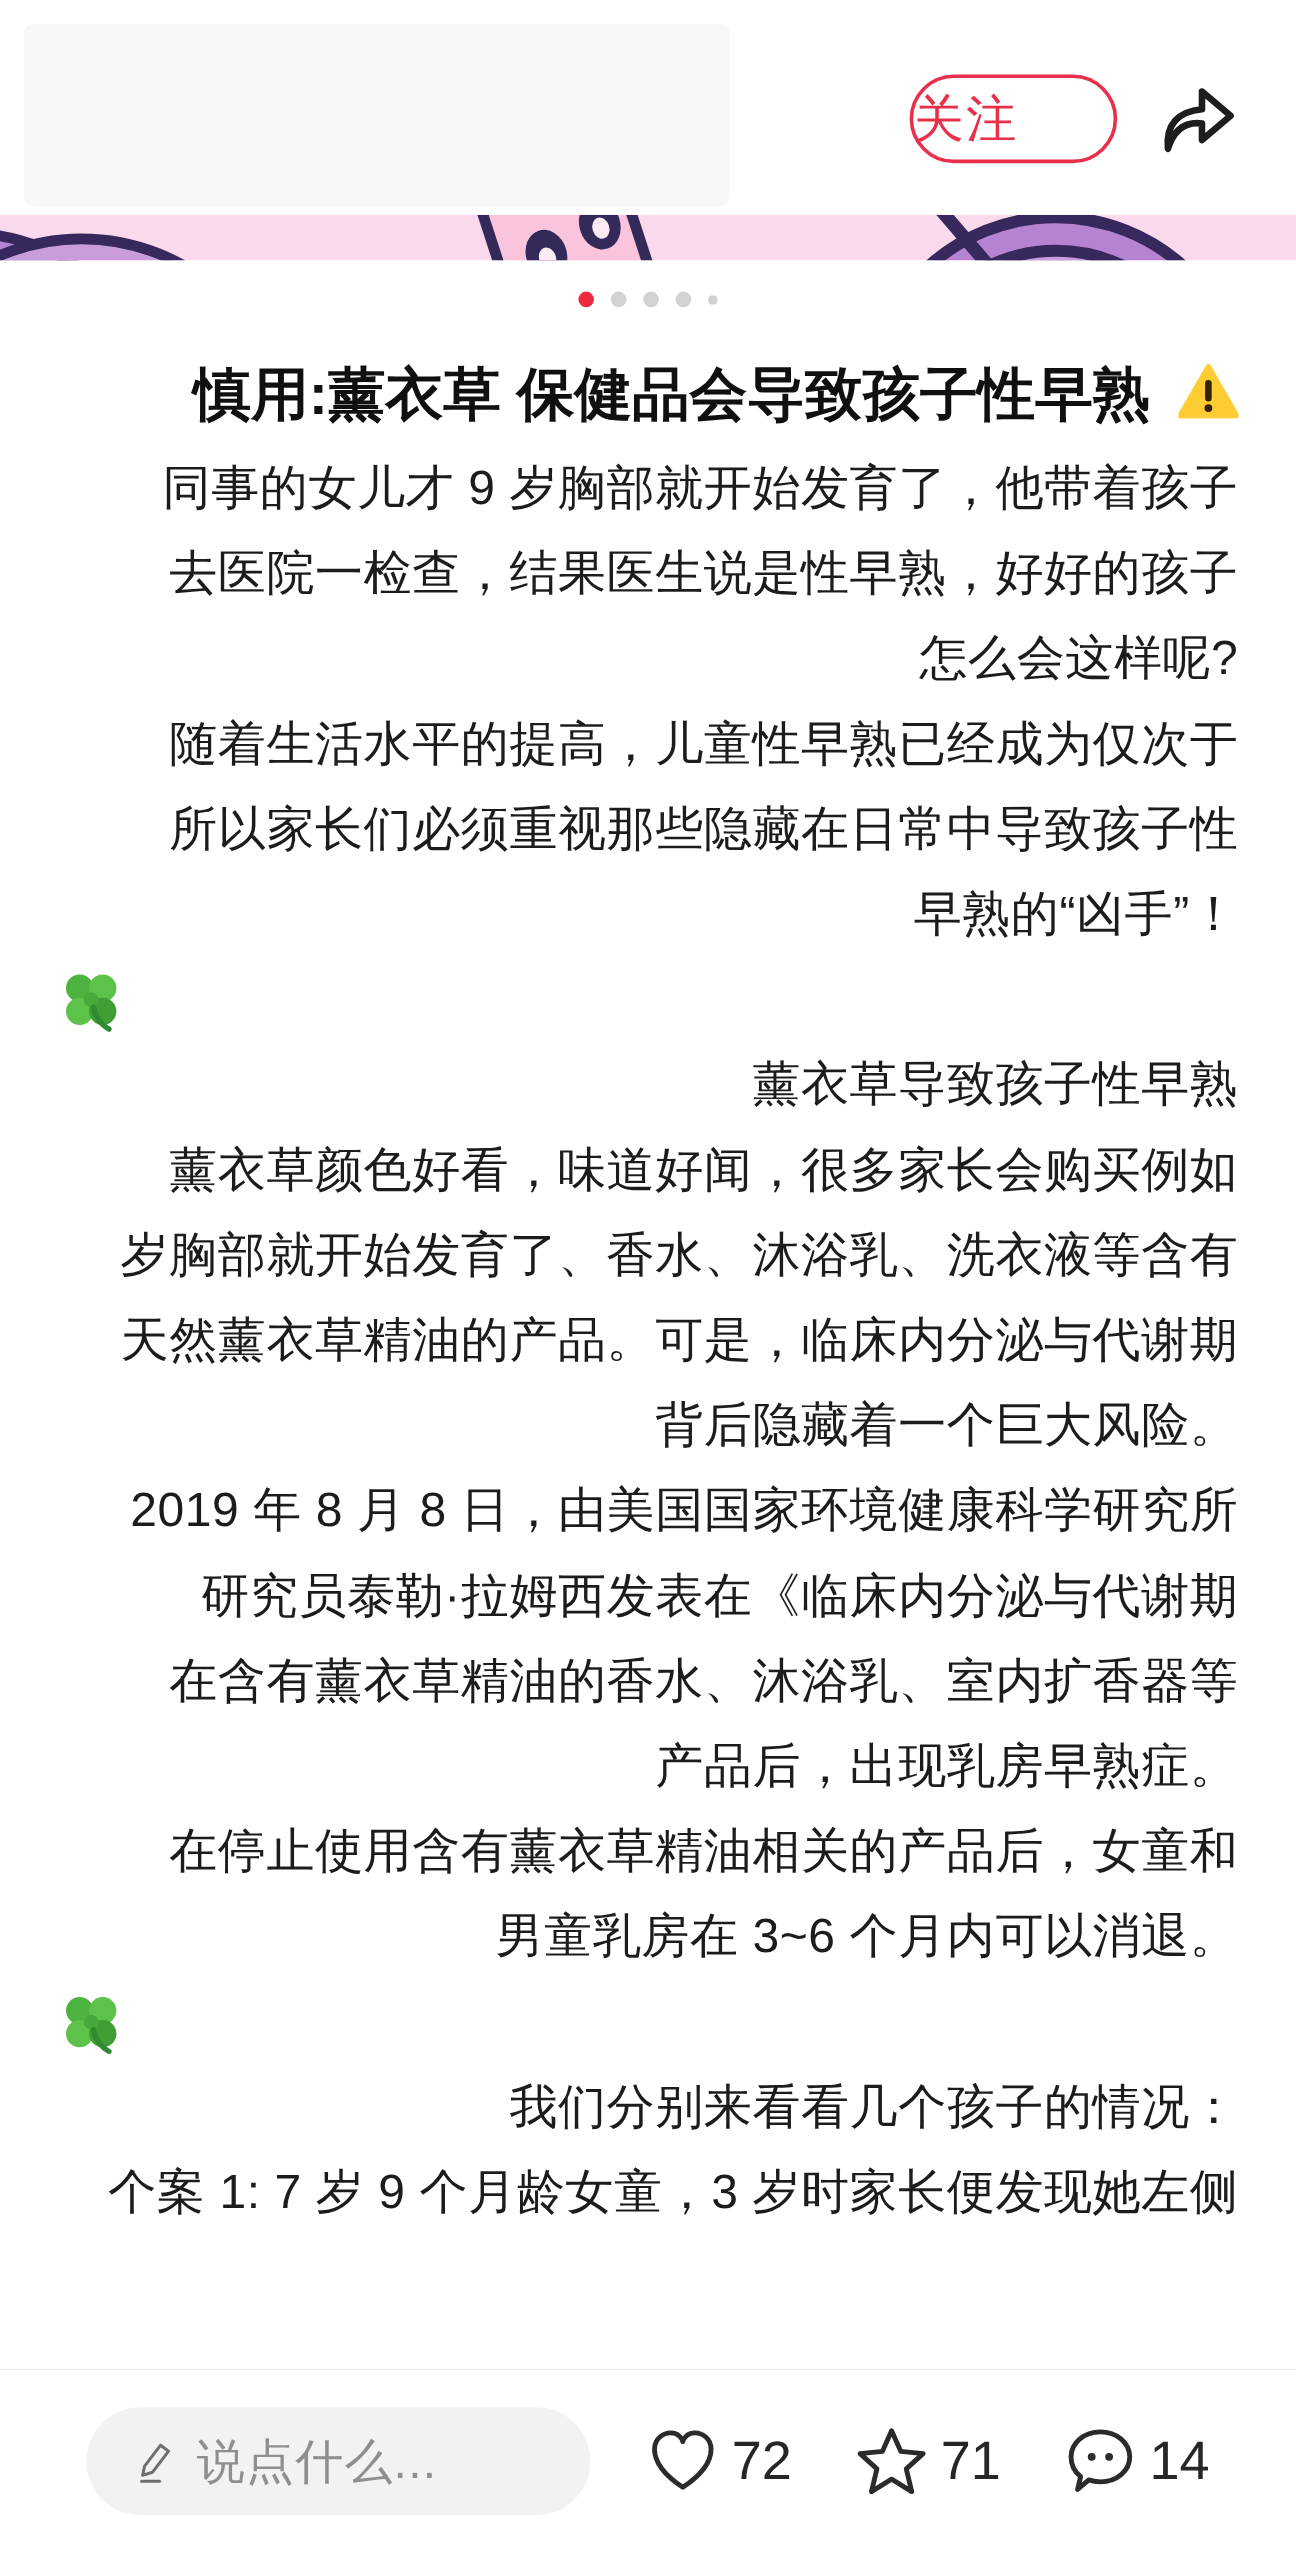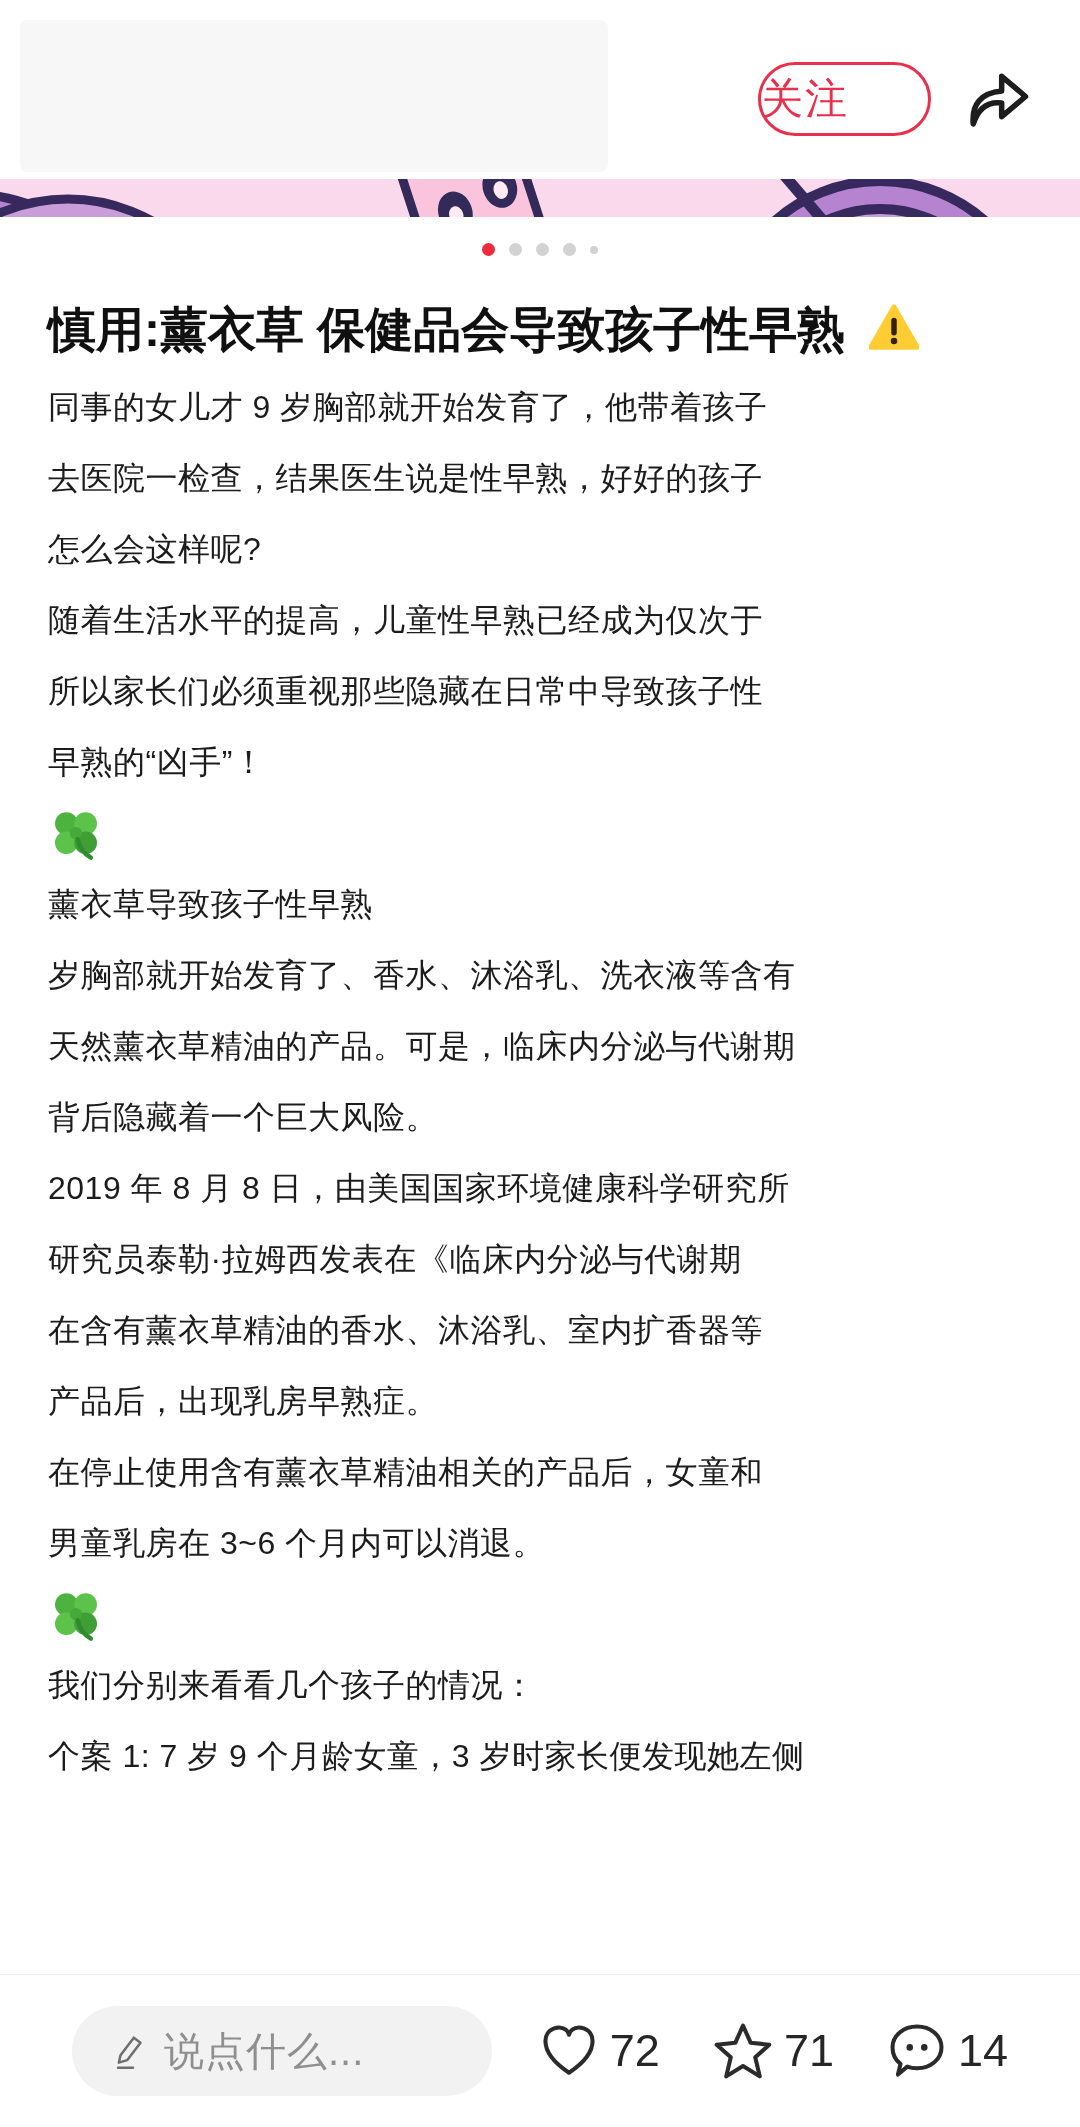--- a/index.html
+++ b/index.html
@@ -17,22 +17,22 @@
   }
   .share-btn{position:absolute;left:965px;top:66px;width:66px;height:66px;display:flex;align-items:center;justify-content:center;}
   
   .strip{position:absolute;left:0;top:179px;width:1080px;height:38px;overflow:hidden;}
   
   .dots{position:absolute;left:0;top:243px;width:1080px;display:flex;justify-content:center;align-items:center;gap:14px;}
   .dot{width:13px;height:13px;border-radius:50%;background:#d2d2d2;}
   .dot.active{background:#ee2b3e;}
   .dot.small{width:8px;height:8px;}
   
-  .content{position:absolute;left:48px;top:288px;width:984px;}
-  .line{font-size:32px;line-height:71px;color:#1c1c1c;letter-spacing:0.5px;white-space:nowrap;}
+  .content{position:absolute;left:48px;top:288px;width:984px;text-align:right;}
+  .line{font-size:40px;line-height:71px;color:#1c1c1c;letter-spacing:0.5px;white-space:nowrap;}
   .line.title{font-size:48px;line-height:84px;font-weight:700;color:#101010;letter-spacing:0;}
   .line.title svg{width:50px;height:46px;margin-left:10px;vertical-align:-4px;}
   .line.clover{height:71px;display:flex;align-items:center;}
   .line.clover svg{width:56px;height:56px;}
   
   .bottom-bar{
     position:absolute;left:0;top:1974px;width:1080px;height:153px;background:#ffffff;
     border-top:1px solid #ececec;display:flex;align-items:center;box-sizing:border-box;
     padding:0 72px;z-index:5;
   }
@@ -105,20 +105,21 @@
   <svg viewBox="0 0 64 64">
     <circle cx="21" cy="20" r="13" fill="#4db33f"></circle>
     <circle cx="43" cy="20" r="13" fill="#5cc24a"></circle>
     <circle cx="21" cy="42" r="13" fill="#5cc24a"></circle>
     <circle cx="43" cy="42" r="13" fill="#3f9e34"></circle>
     <circle cx="32" cy="31" r="7" fill="#46a93b"></circle>
     <path d="M34 38 C36 48 42 55 49 59" stroke="#2e8b2e" stroke-width="5" fill="none" stroke-linecap="round"></path>
   </svg>
 </div>
       <div class="line text">薰衣草导致孩子性早熟</div>
+      <div class="line text">薰衣草颜色好看，味道好闻，很多家长会购买例如</div>
       <div class="line text">岁胸部就开始发育了、香水、沐浴乳、洗衣液等含有</div>
       <div class="line text">天然薰衣草精油的产品。可是，临床内分泌与代谢期</div>
       <div class="line text">背后隐藏着一个巨大风险。</div>
       <div class="line text">2019 年 8 月 8 日，由美国国家环境健康科学研究所</div>
       <div class="line text">研究员泰勒·拉姆西发表在《临床内分泌与代谢期</div>
       <div class="line text">在含有薰衣草精油的香水、沐浴乳、室内扩香器等</div>
       <div class="line text">产品后，出现乳房早熟症。</div>
       <div class="line text">在停止使用含有薰衣草精油相关的产品后，女童和</div>
       <div class="line text">男童乳房在 3~6 个月内可以消退。</div>
       <div class="line clover">

